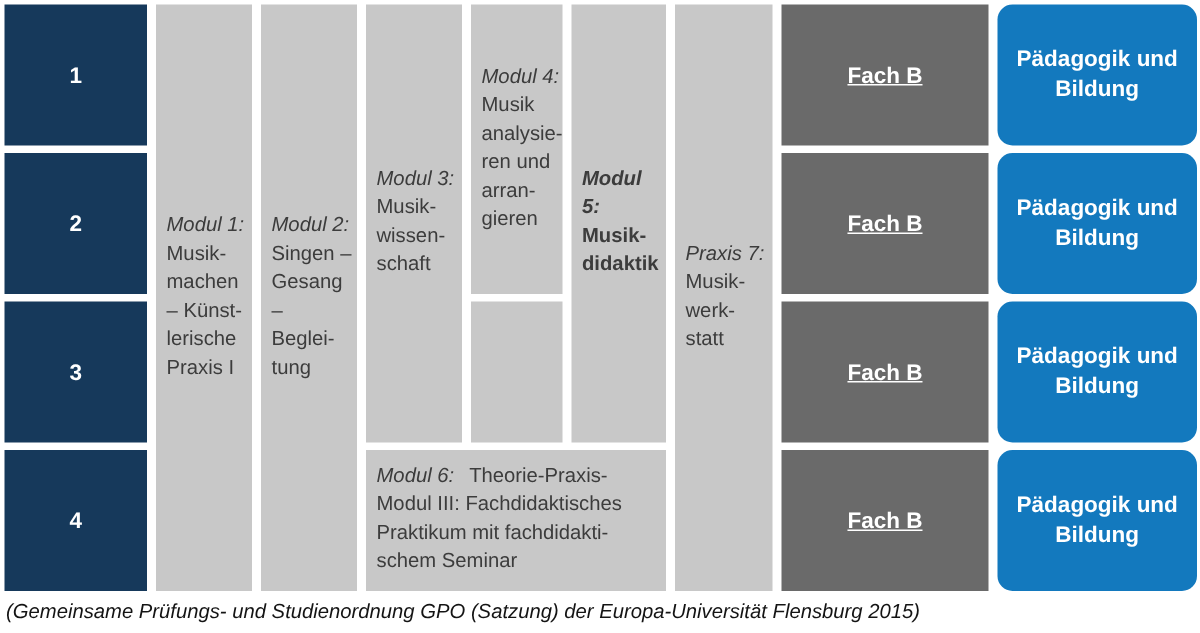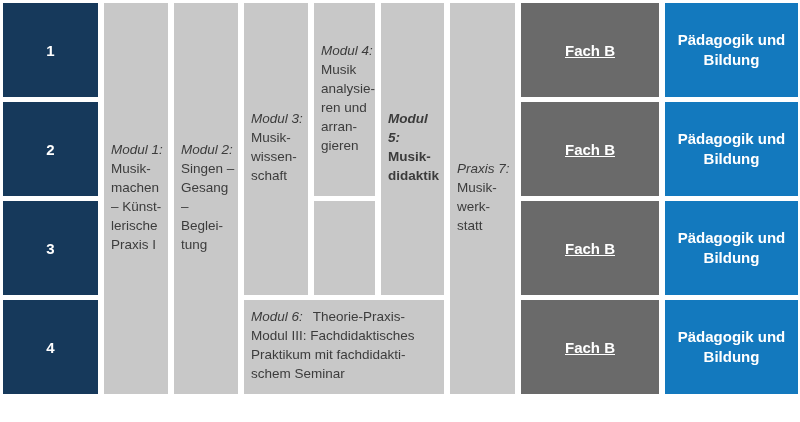--- a/index.html
+++ b/index.html
@@ -61,20 +61,21 @@
     background: #1379BE;
     color: #ffffff;
     display: flex;
     align-items: center;
     justify-content: center;
     text-align: center;
     font-weight: bold;
     font-size: 15px;
     line-height: 20px;
     white-space: pre-line;
+    border-radius: 10px;
   }
   .footer {
     position: absolute;
     left: 4px;
     top: 400px;
     font-size: 13.5px;
     font-style: italic;
     color: #141414;
     white-space: nowrap;
   }
@@ -164,13 +165,14 @@
 Bildung</span></div>
     <div class="cell blue" style="grid-column:9;grid-row:2;"><span>Pädagogik und
 Bildung</span></div>
     <div class="cell blue" style="grid-column:9;grid-row:3;"><span>Pädagogik und
 Bildung</span></div>
     <div class="cell blue" style="grid-column:9;grid-row:4;"><span>Pädagogik und
 Bildung</span></div>
 
   </div>
 
+  <div class="footer">(Gemeinsame Prüfungs- und Studienordnung GPO (Satzung) der Europa-Universität Flensburg 2015)</div>
 </div>
 
 </body></html>

